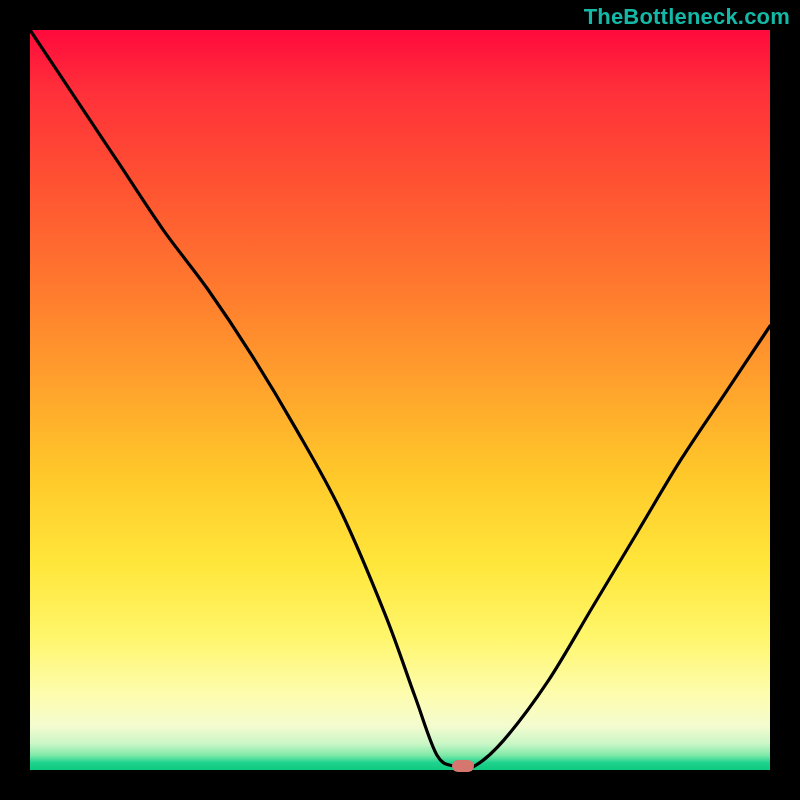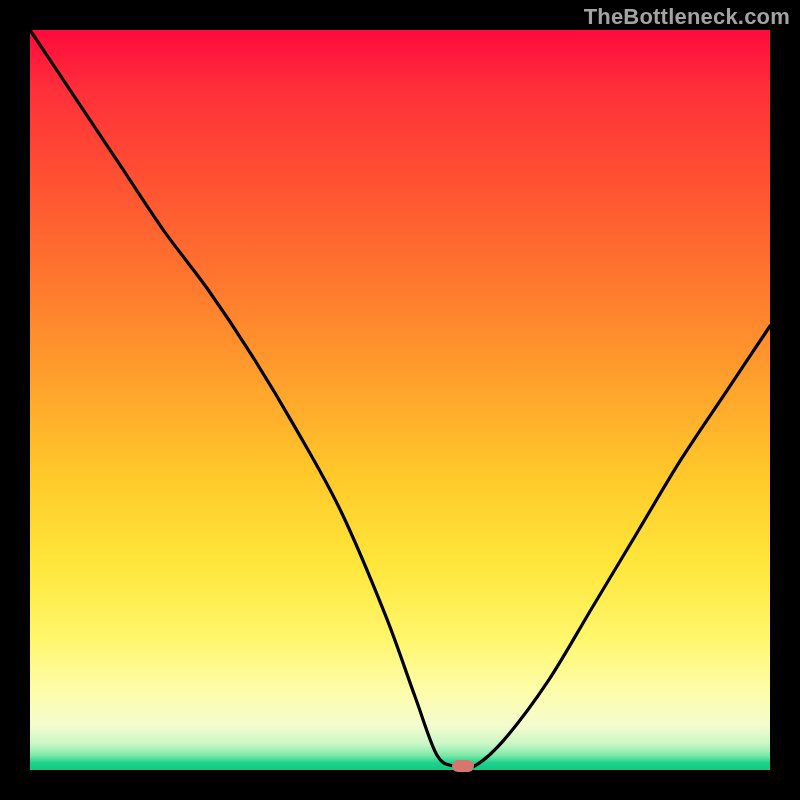--- a/index.html
+++ b/index.html
@@ -39,21 +39,21 @@
       #c9f6c6 96.5%,
       #7fe9a9 98%,
       #1fd38e 99%,
       #0fc97f 100%
     );
   }
   .watermark {
     position: absolute;
     top: 4px;
     right: 10px;
-    color: #a3a3a3;
+    color: #14b8a6;
     font-size: 22px;
     font-weight: 600;
     letter-spacing: 0.2px;
     user-select: none;
   }
   svg.curve {
     position: absolute;
     left: 0;
     top: 0;
     width: 740px;

